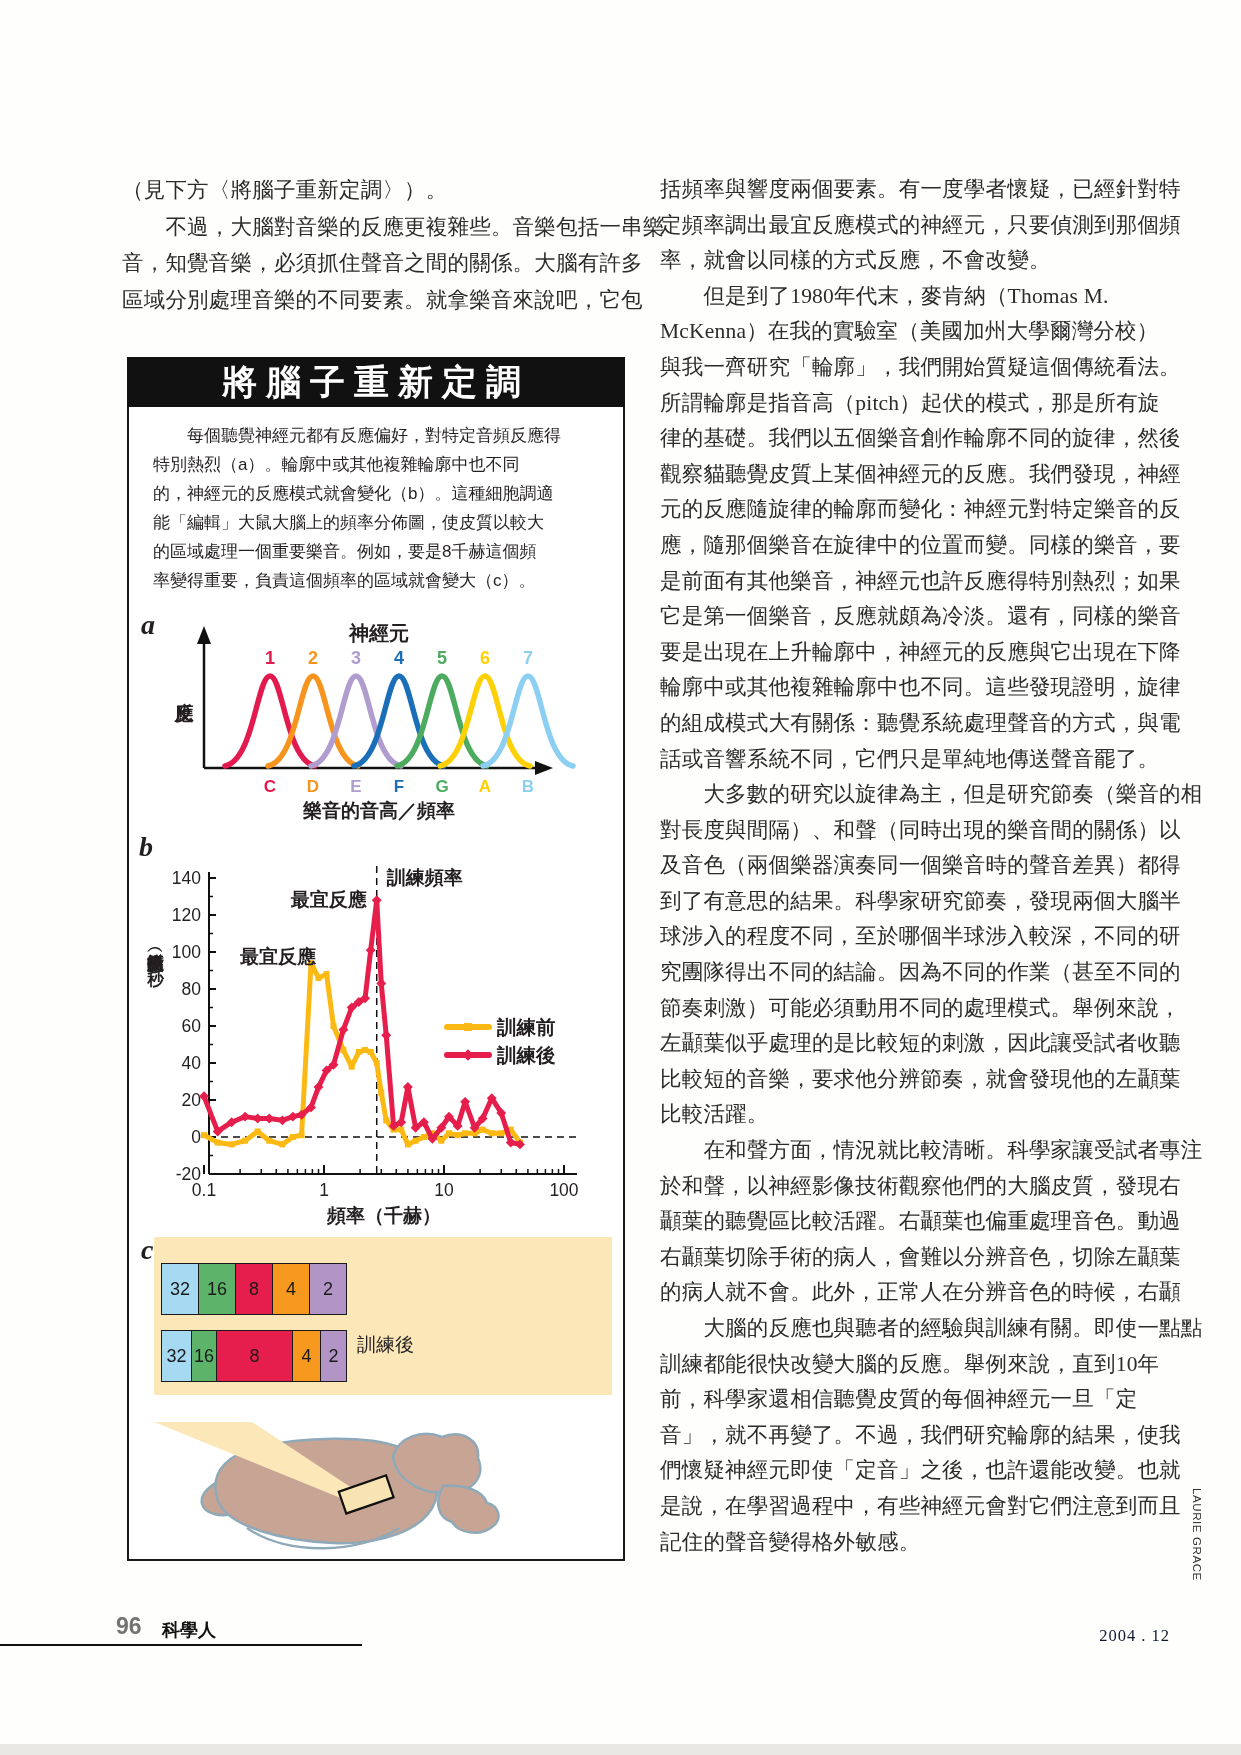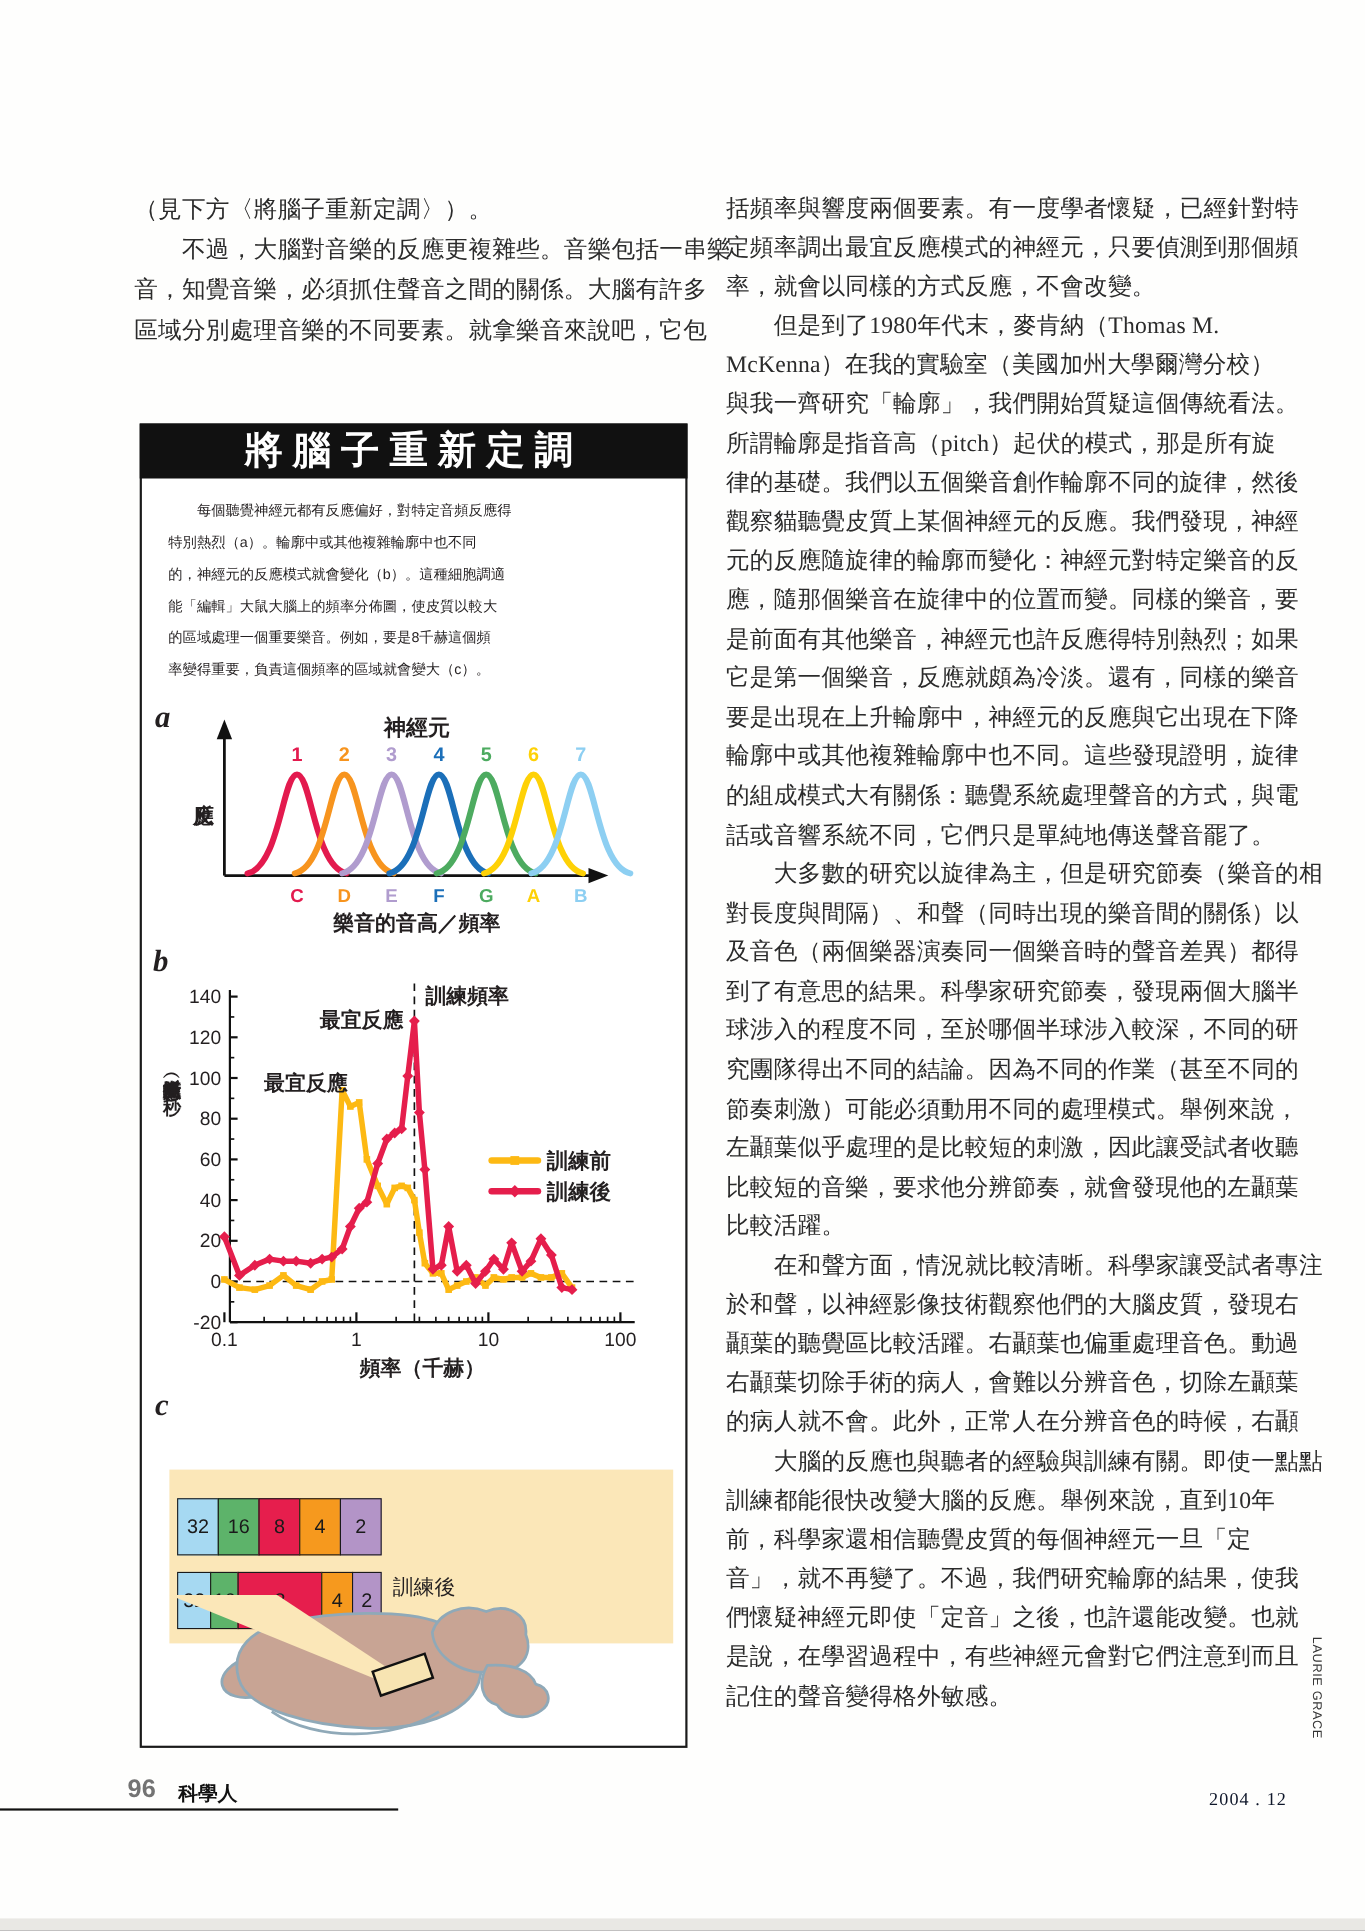--- a/index.html
+++ b/index.html
@@ -6,33 +6,33 @@
   .page{position:relative;width:1241px;height:1755px;background:#fefefd;overflow:hidden;
         font-family:"Liberation Serif",serif;color:#2b2b2b;}
   .col{position:absolute;width:506px;}
   .body-line{font-size:21.5px;line-height:35.6px;white-space:nowrap;letter-spacing:0.2px;}
   .col-left{left:122px;top:172px;}
   .col-left .body-line{line-height:36.5px;}
   .col-right{left:660px;top:172px;}
   
   .box{position:absolute;left:127px;top:357px;width:498px;height:1204px;
        border:2px solid #1a1a1a;background:#fff;box-sizing:border-box;
-       font-family:"Liberation Sans",sans-serif;margin-top:28px;}
+       font-family:"Liberation Sans",sans-serif;}
   .box-titlebar{position:absolute;left:-2px;top:-2px;width:498px;height:50px;background:#111;
        color:#fff;font-size:35px;font-weight:bold;letter-spacing:9px;text-align:center;line-height:50px;}
   .box-intro{position:absolute;left:24px;top:62px;width:452px;}
-  .intro-line{font-size:13px;line-height:29px;font-weight:500;color:#231f20;white-space:nowrap;}
+  .intro-line{font-size:17px;line-height:29px;font-weight:500;color:#231f20;white-space:nowrap;}
   .fig-label{position:absolute;font-family:"Liberation Serif",serif;font-style:italic;
        font-weight:bold;font-size:28px;color:#231f20;}
   .vtext{position:absolute;writing-mode:vertical-rl;text-orientation:mixed;
        font-weight:bold;color:#231f20;}
   figure,svg{margin:0;padding:0;}
   .figsvg{position:absolute;left:0;overflow:visible;}
   
-  .c-panel{position:absolute;left:25px;top:949px;width:458px;height:158px;}
+  .c-panel{position:absolute;left:25px;top:878px;width:458px;height:158px;}
   .c-row{position:absolute;left:7px;display:flex;}
   .c-block{height:52px;border:1px solid #1a1a1a;box-sizing:border-box;display:flex;
        align-items:center;justify-content:center;font-size:18px;color:#1a1a1a;font-weight:500;}
   .c-label{position:absolute;left:203px;font-size:19px;font-weight:500;line-height:26px;color:#231f20;white-space:nowrap;}
   
   .footer-rule{position:absolute;left:0;top:1644px;width:362px;height:2px;background:#111;}
   .footer-pagenum{position:absolute;left:116px;top:1613px;font-family:"Liberation Sans",sans-serif;
        font-weight:bold;font-size:23px;color:#737373;}
   .footer-mag{position:absolute;left:162px;top:1618px;font-family:"Liberation Sans",sans-serif;
        font-weight:bold;font-size:18px;color:#111;}

